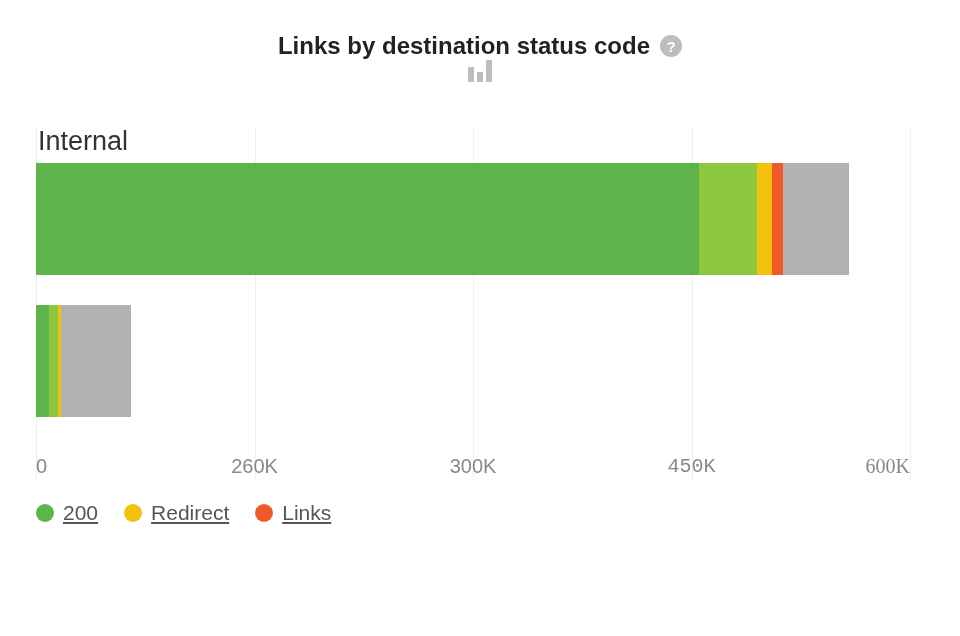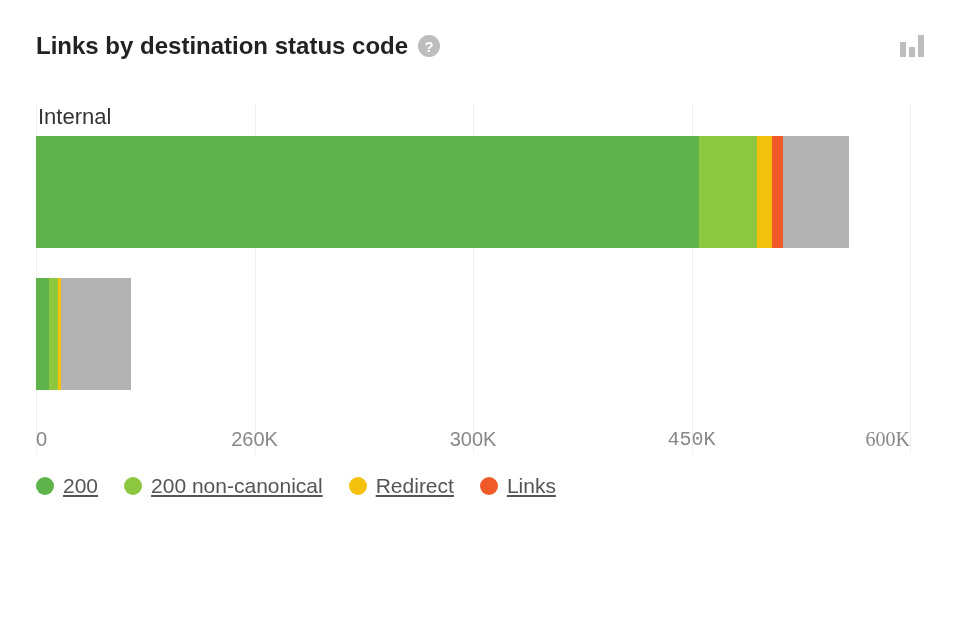--- a/index.html
+++ b/index.html
@@ -11,20 +11,21 @@
       position: relative;
     }
     .container {
       padding: 32px 36px 20px 36px;
     }
     .header {
       display: flex;
       align-items: center;
       justify-content: space-between;
       margin-bottom: 44px;
+      flex-direction: column;
     }
     .title-wrap {
       display: flex;
       align-items: center;
       gap: 10px;
     }
     .title {
       font-size: 24px;
       font-weight: 700;
       color: #222;
@@ -73,21 +74,21 @@
       position: absolute;
       top: 0;
       bottom: 0;
       width: 1px;
       background: #f0f0f0;
     }
     .group {
       margin-bottom: 30px;
     }
     .group-label {
-      font-size: 22px;
+      font-size: 27px;
       color: #333;
       margin-bottom: 6px;
       padding-left: 2px;
       position: relative;
       z-index: 2;
     }
     .bar-track {
       position: relative;
       height: 112px;
       width: 100%;
@@ -200,24 +201,20 @@
         <div class="x-tick last" style="left: 100%; font-family: Liberation Serif, serif;">600K</div>
       </div>
   </div>
 
   <div class="legend" id="legend">
       <div class="legend-item">
         <span class="swatch" style="background: rgb(94, 179, 75);"></span>
         <span>200</span>
       </div>
       <div class="legend-item">
-        <span class="swatch" style="background: rgb(141, 198, 63);"></span>
-        <span>200 non-canonical</span>
-      </div>
-      <div class="legend-item">
         <span class="swatch" style="background: rgb(244, 194, 13);"></span>
         <span>Redirect</span>
       </div>
       <div class="legend-item">
         <span class="swatch" style="background: rgb(240, 90, 40);"></span>
         <span>Links</span>
       </div>
     </div>
 </div>
 

